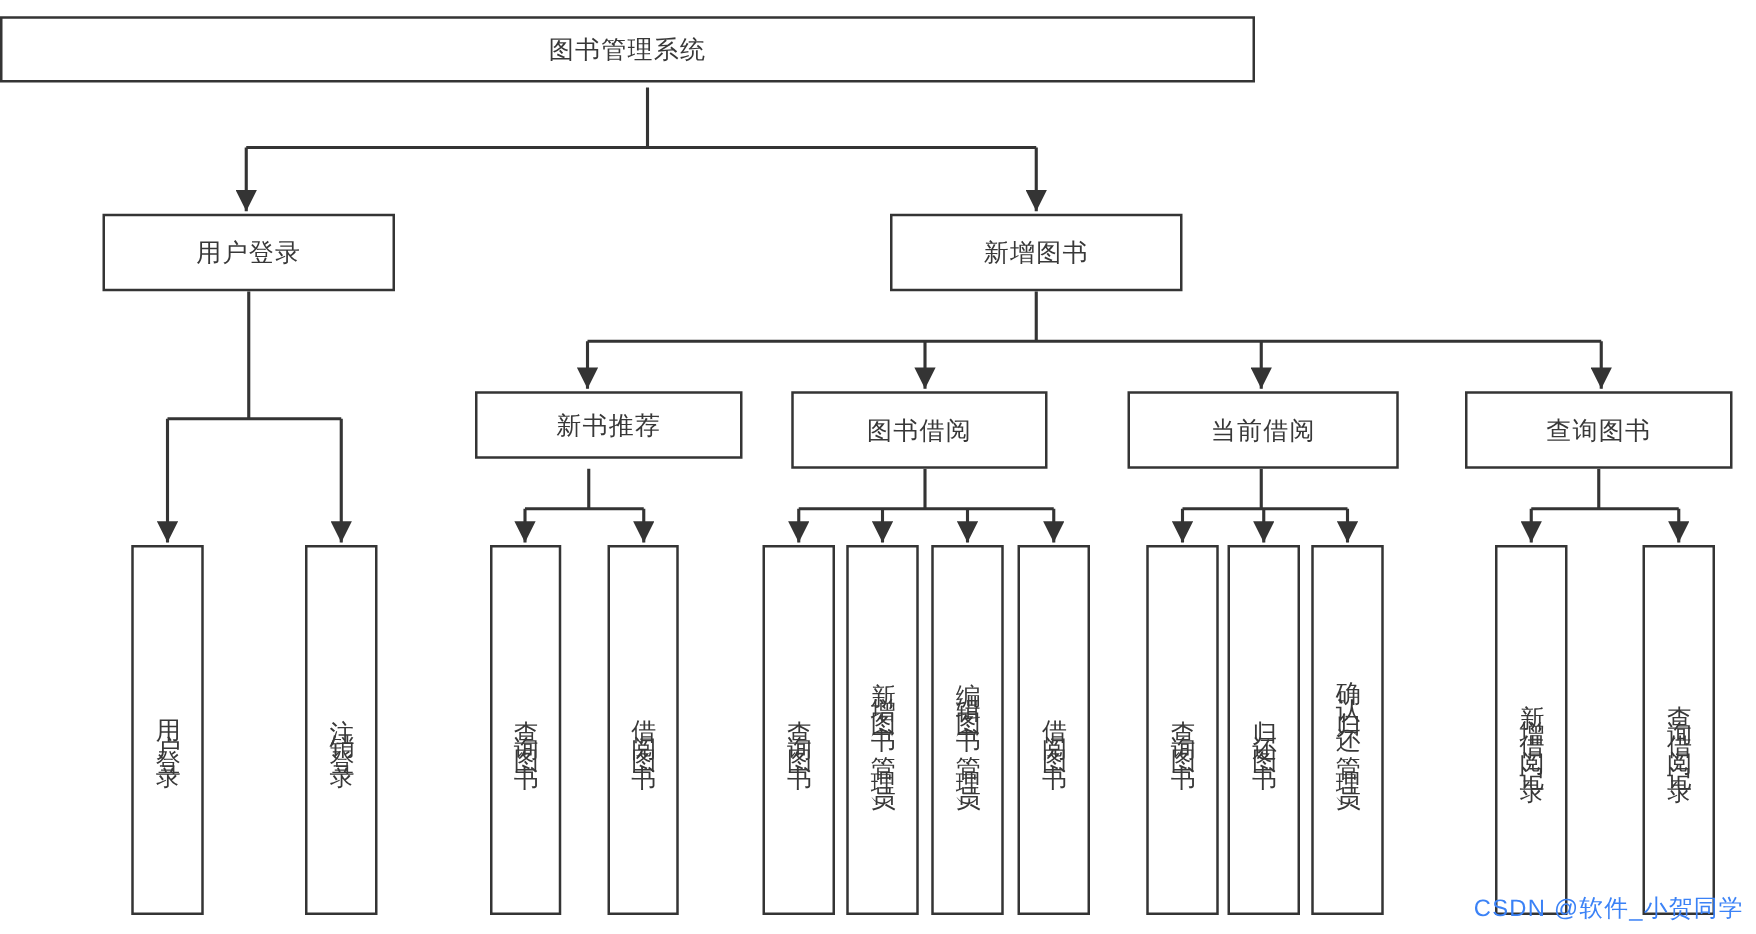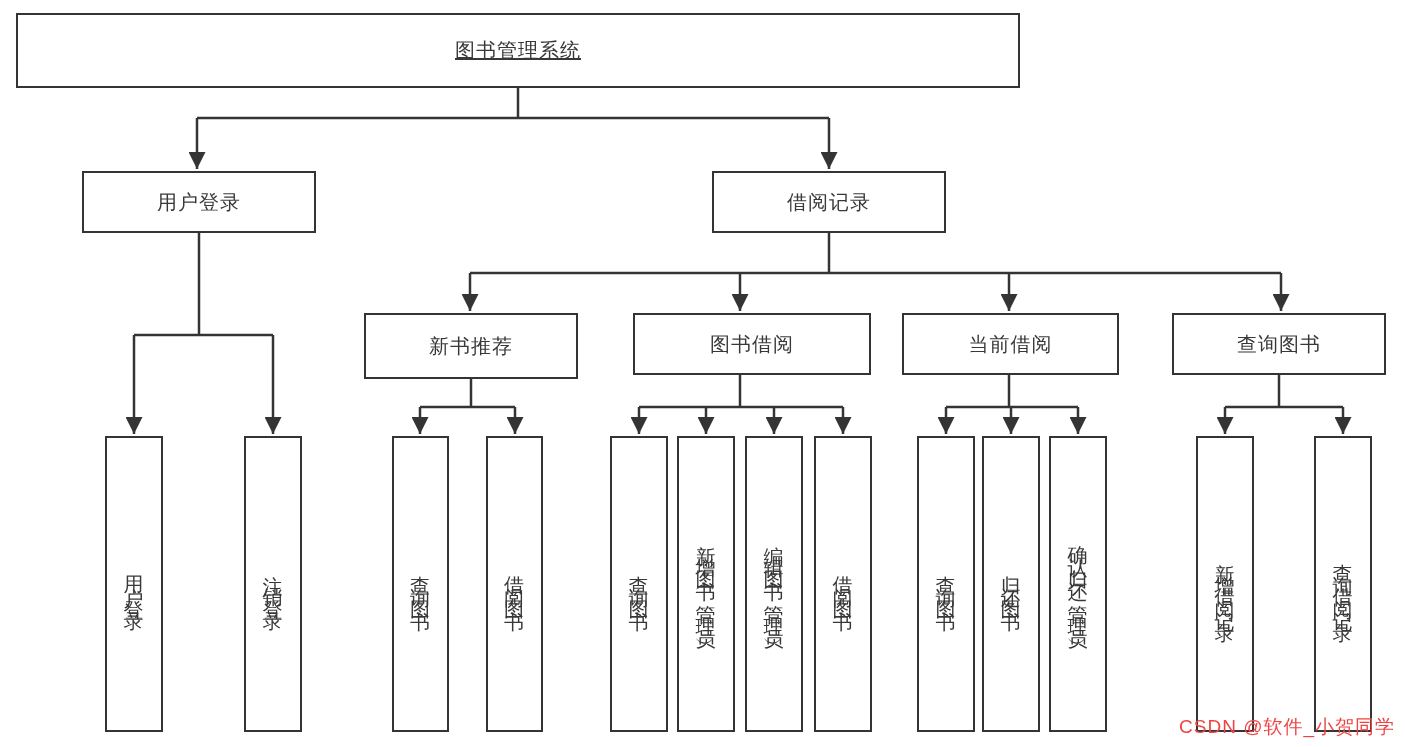--- a/index.html
+++ b/index.html
@@ -40,25 +40,25 @@
   }
   .v-node span {
     writing-mode: vertical-rl;
     text-orientation: mixed;
     font-size: 20px;
     letter-spacing: 12px;
     line-height: 1;
     white-space: nowrap;
   }
   
-  .n-root   { left: 16px;   top: 13px;  width: 1004px; height: 75px; text-decoration: underline; }
+  .n-root   { left: 0;   top: 13px;  width: 1004px; height: 53px; }
   .n-l2a    { left: 82px;   top: 171px; width: 234px;  height: 62px; }
   .n-l2b    { left: 712px;  top: 171px; width: 234px;  height: 62px; }
-  .n-l3a    { left: 364px;  top: 313px; width: 214px;  height: 66px; }
-  .n-l3b    { left: 633px;  top: 313px; width: 238px;  height: 62px; }
+  .n-l3a    { left: 380px;  top: 313px; width: 214px;  height: 54px; }
+  .n-l3b    { left: 633px;  top: 313px; width: 205px;  height: 62px; }
   .n-l3c    { left: 902px;  top: 313px; width: 217px;  height: 62px; }
   .n-l3d    { left: 1172px; top: 313px; width: 214px;  height: 62px; }
   .leaf     { top: 436px; height: 296px; width: 58px; }
   .n-u1 { left: 105px; }
   .n-u2 { left: 244px; }
   .n-n1 { left: 392px; width: 57px; }
   .n-n2 { left: 486px; width: 57px; }
   .n-b1 { left: 610px; }
   .n-b2 { left: 677px; }
   .n-b3 { left: 745px; }
@@ -66,21 +66,21 @@
   .n-c1 { left: 917px; }
   .n-c2 { left: 982px; }
   .n-c3 { left: 1049px; }
   .n-r1 { left: 1196px; }
   .n-r2 { left: 1314px; }
   .watermark {
     position: absolute;
     right: 10px;
     bottom: 7px;
     font-size: 19px;
-    color: #ef4444;
+    color: #3b82f6;
     letter-spacing: 1px;
     background: transparent;
   }
   .cline {
     stroke: #343434;
     stroke-width: 2.5;
     fill: none;
   }
 </style>
 </head>
@@ -151,21 +151,21 @@
   </svg>
 
   <div class="node h-node n-root">
     <span>图书管理系统</span>
   </div>
 
   <div class="node h-node n-l2a">
     <span>用户登录</span>
   </div>
   <div class="node h-node n-l2b">
-    <span>借阅记录</span>
+    <span>新增图书</span>
   </div>
 
   <div class="node h-node n-l3a">
     <span>新书推荐</span>
   </div>
   <div class="node h-node n-l3b">
     <span>图书借阅</span>
   </div>
   <div class="node h-node n-l3c">
     <span>当前借阅</span>

